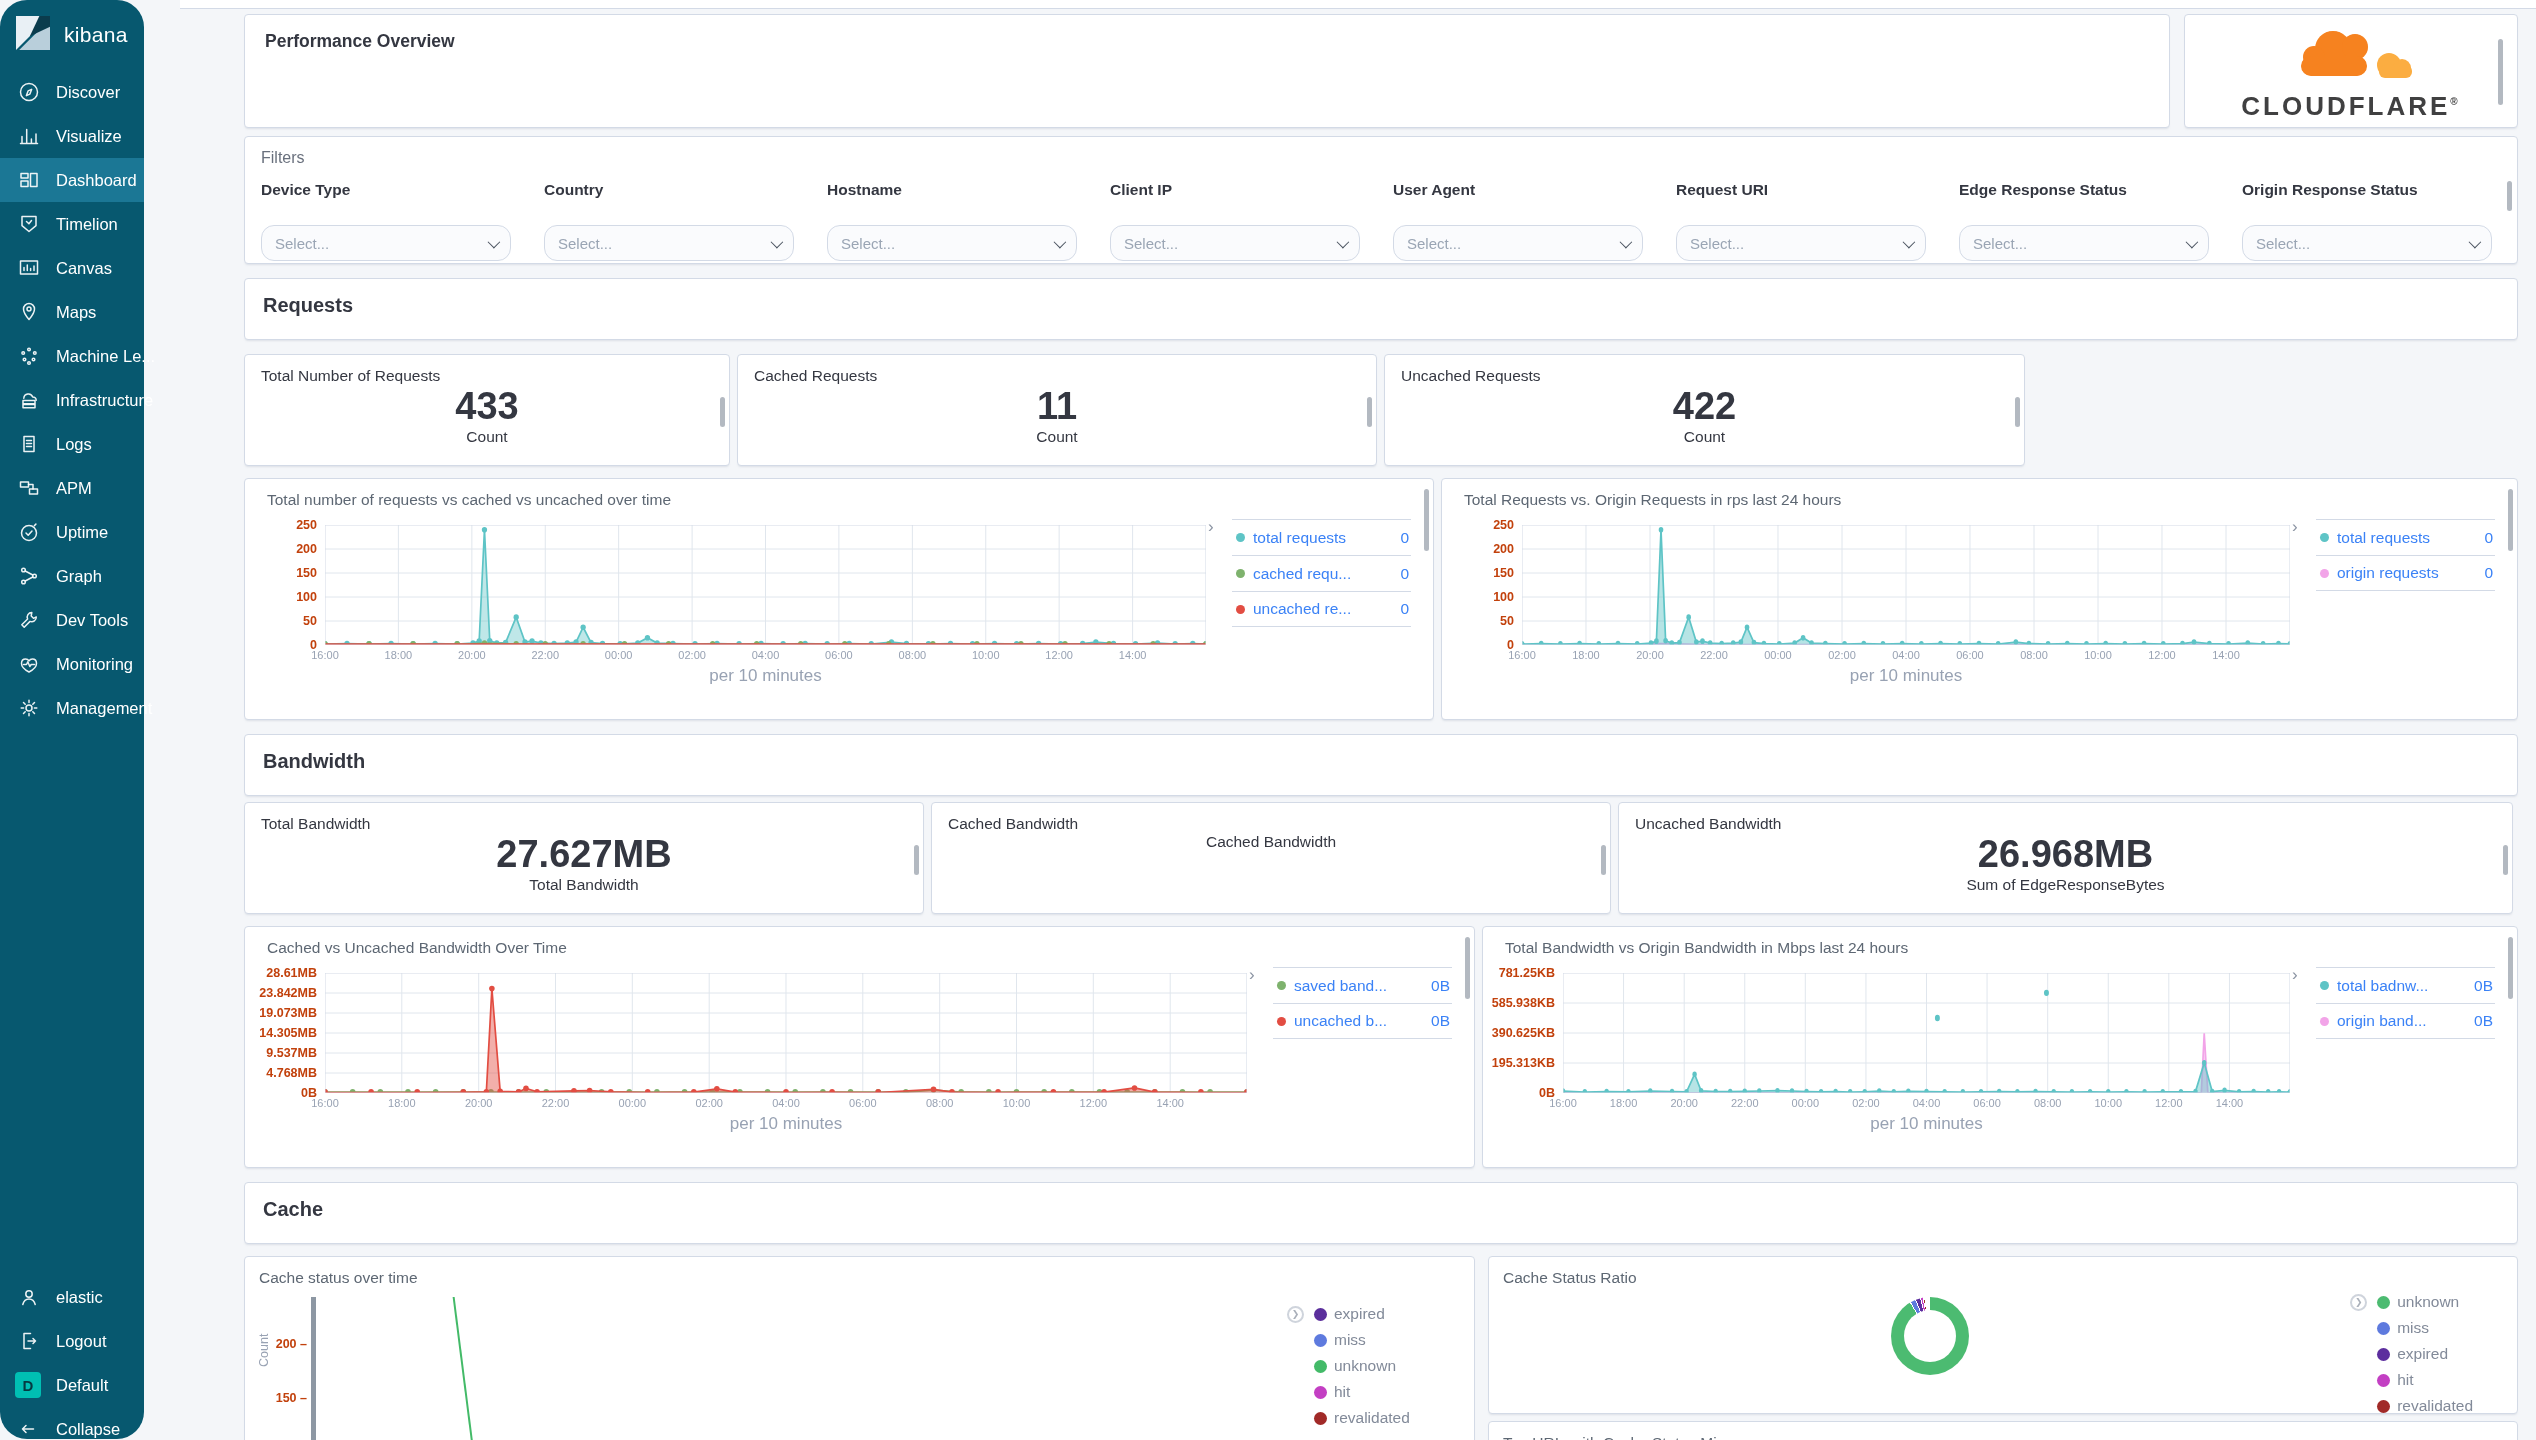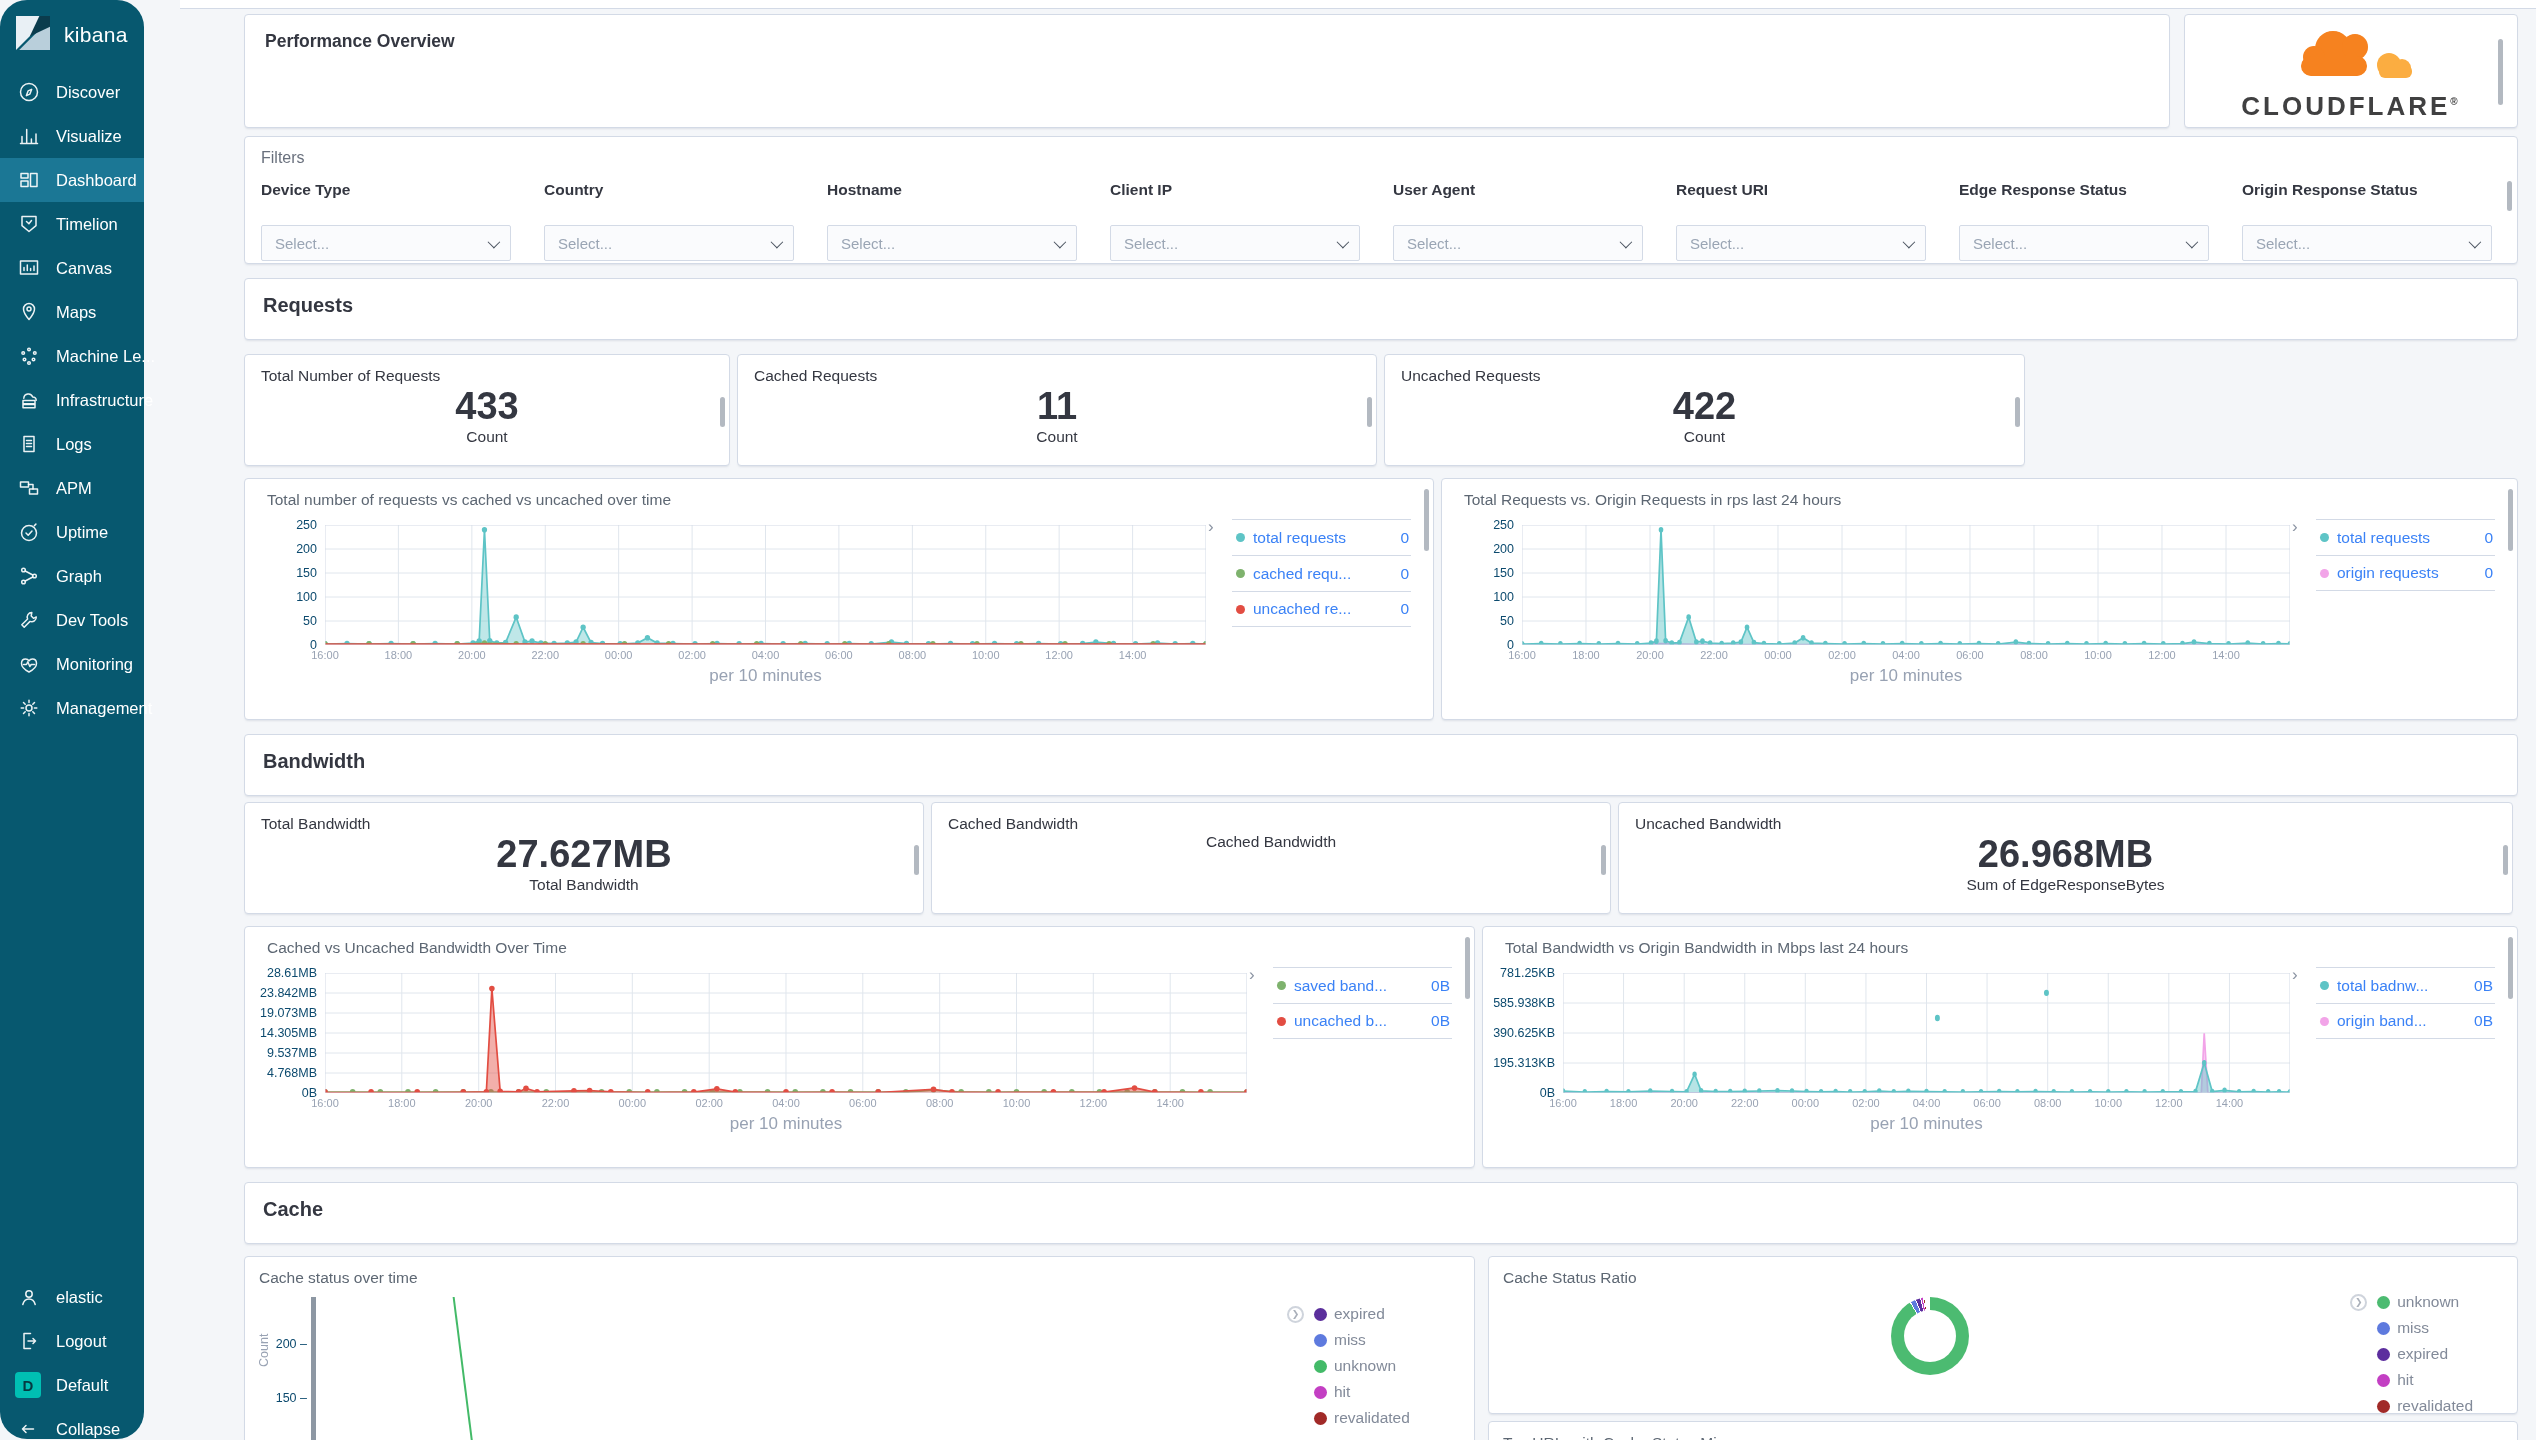--- a/index.html
+++ b/index.html
@@ -34,41 +34,41 @@
 
   .cf-logo { text-align:center; }
   .cf-text { font-size:26px; font-weight:bold; letter-spacing:3px; color:#404041; margin-top:-6px; }
   .cf-reg { font-size:10px; vertical-align:super; }
 
   .filters-panel { margin-top:8px; height:128px; padding:12px 16px; }
   .filters-title { font-size:16px; color:#69707d; }
   .filters-fields { display:flex; gap:33px; margin-top:14px; }
   .filter-col { width:250px; flex:none; }
   .filter-label { font-size:15.5px; font-weight:bold; color:#343741; margin-bottom:9px; }
-  .select-box { height:36px; border:1px solid #d3dae6; border-radius:2px; background:#fafbfd;
+  .select-box { height:36px; border:1px solid #d3dae6; border-radius:13px; background:#fafbfd;
     display:flex; align-items:center; padding:0 13px; cursor:pointer;margin-top:26px; }
   .select-placeholder { color:#9aa5b4; font-size:15px; }
   .select-caret { width:9px; height:9px; border-right:1.6px solid #48515e; border-bottom:1.6px solid #48515e;
     transform:rotate(45deg) translateY(-2px); margin-left:auto; }
 
   .section-header { margin-top:14px; height:62px; padding:15px 18px; width:100%; }
   .section-header h2 { font-size:20px; font-weight:bold; color:#343741; }
 
   .metrics-row { gap:7px; margin-top:14px; }
   .metric-panel { height:112px; padding:12px 16px; }
   .metric-title { font-size:15.5px; color:#343741; }
   .metric-value { text-align:center; font-size:38px; font-weight:bold; margin-top:0px; color:#343741; }
   .metric-unit { text-align:center; font-size:15.5px; color:#343741; }
 
   .charts-row { gap:7px; margin-top:12px; }
   .chart-panel { height:242px; padding:12px 22px; }
   .chart-title { font-size:15.5px; color:#5d6773; white-space:nowrap; }
   .chart-body { display:flex; margin-top:16px; }
   .ylabels { width:58px; height:120px; position:relative; flex:none; }
-  .ytick { position:absolute; right:8px; transform:translateY(-50%); font-size:12.5px; color:#0c4a6e; white-space:nowrap; }
+  .ytick { position:absolute; right:8px; transform:translateY(-50%); font-size:12.5px; color:#c2410c; white-space:nowrap;font-weight:bold; }
   .plot-col { flex:1; min-width:0; display:flex; flex-direction:column; }
   .plot { height:120px; position:relative; }
   .plot svg { position:absolute; inset:0; width:100%; height:100%; }
   .grid { stroke:#e0e6ed; stroke-width:1; vector-effect:non-scaling-stroke; }
   .frame { stroke:#d3dae6; stroke-width:1; fill:none; vector-effect:non-scaling-stroke; }
   .xticks { position:relative; height:18px; }
   .xticks span { position:absolute; top:4px; transform:translateX(-50%); font-size:11px; color:#98a2b3;text-align:right; }
   .xlabel { text-align:center; font-size:17px; color:#98a2b3; margin-top:3px; }
   .tl-legend { width:205px; flex:none; padding-left:14px; position:relative; margin-top:-6px; }
   .tl-caret { position:absolute; left:2px; top:-2px; color:#8a93a2; font-size:17px; }

